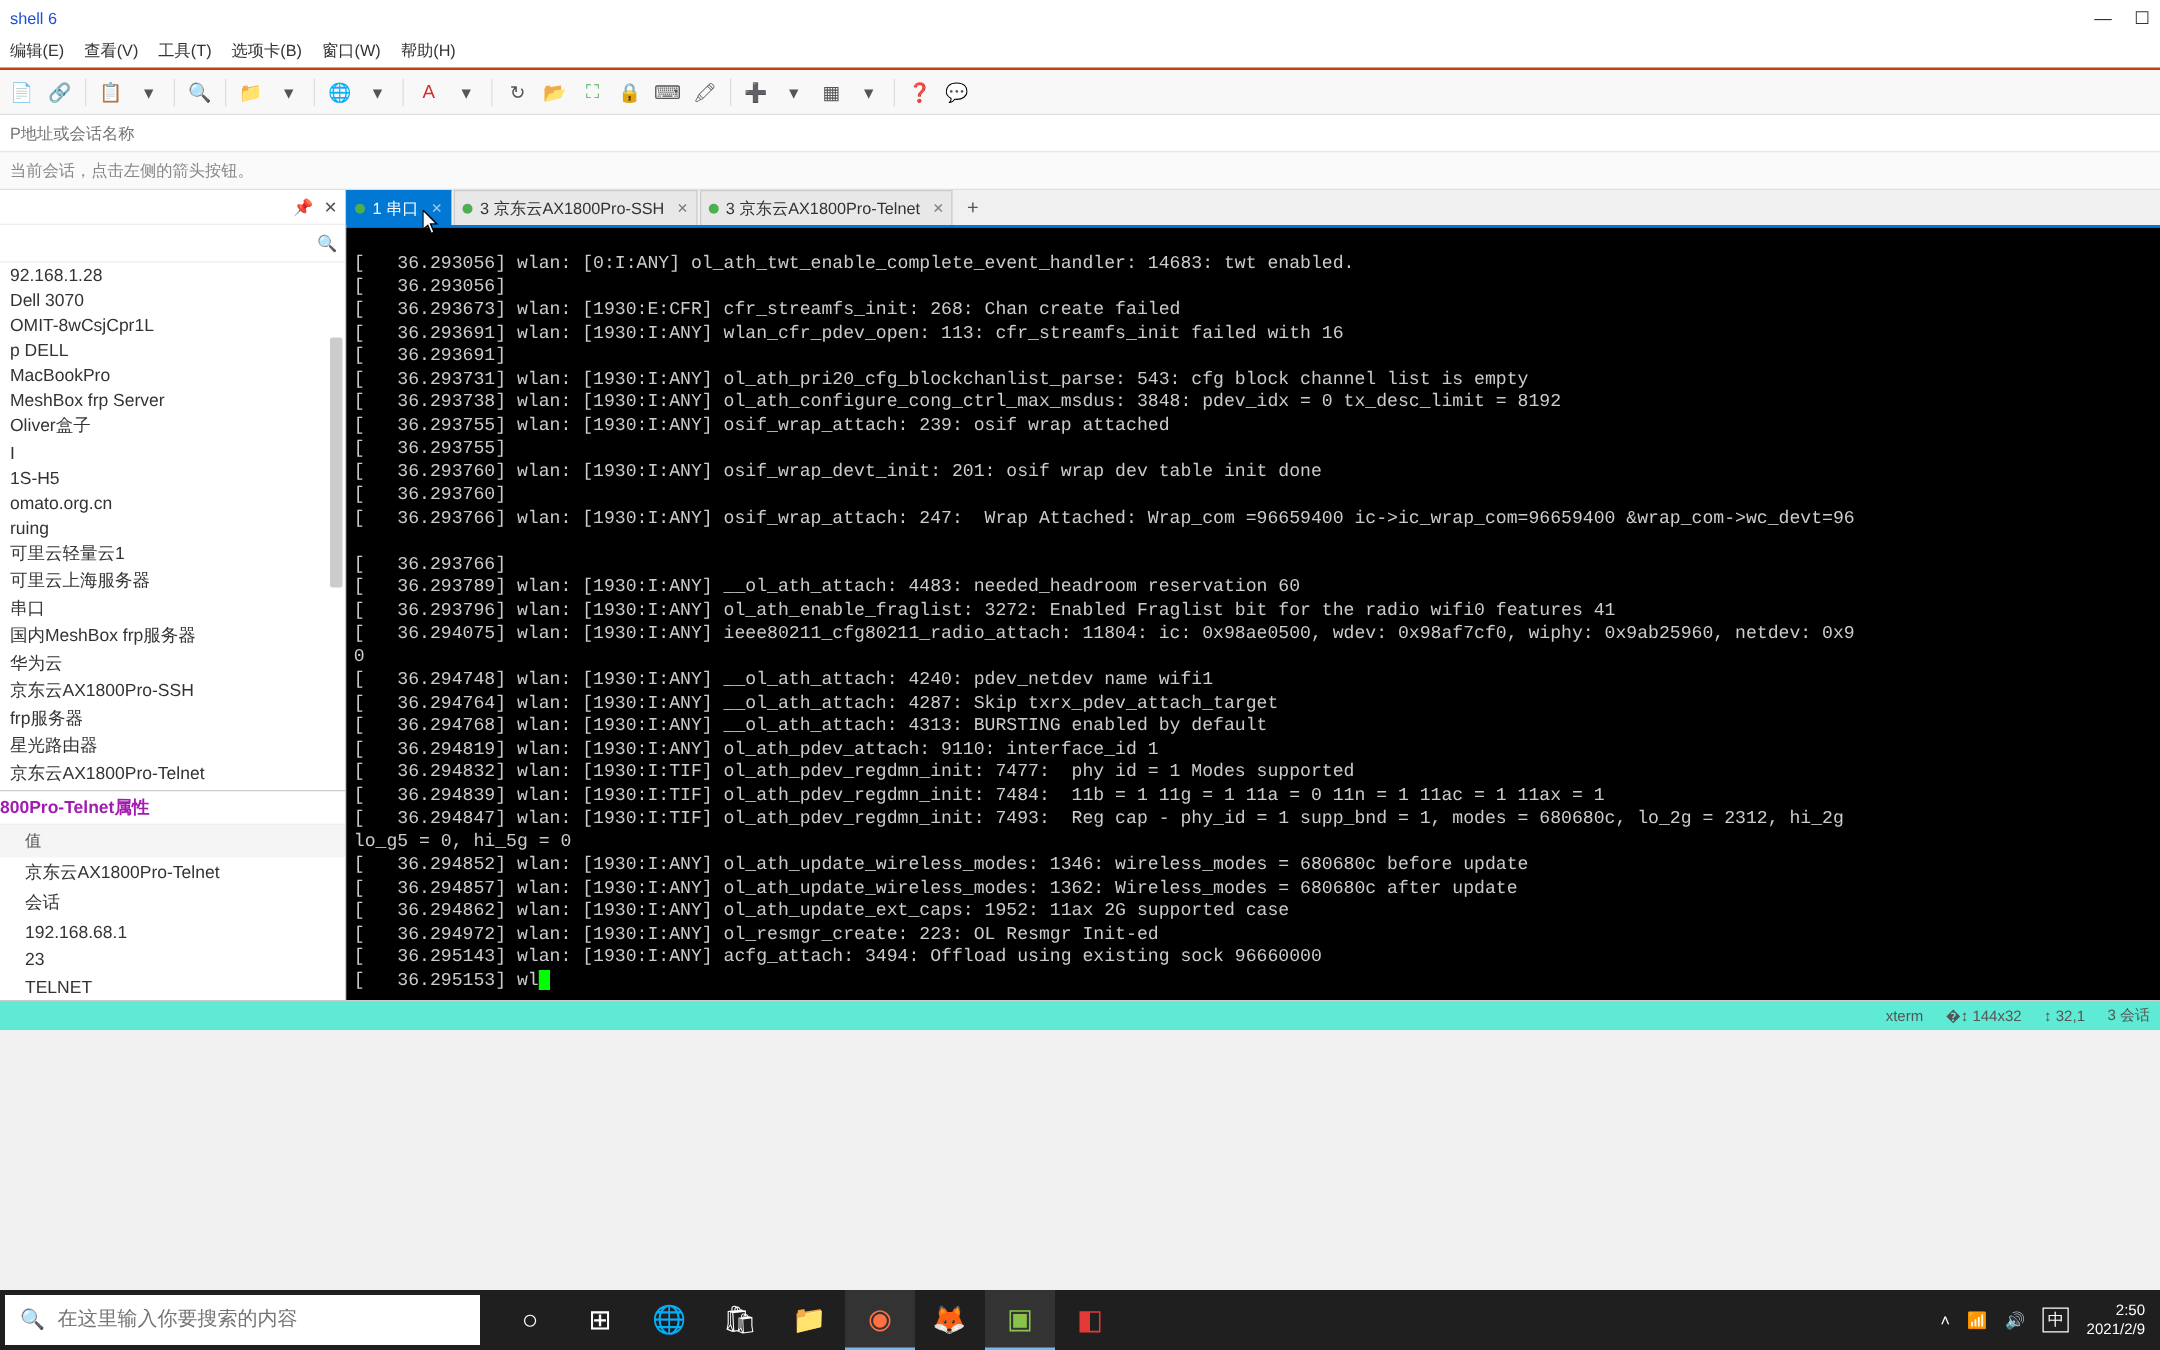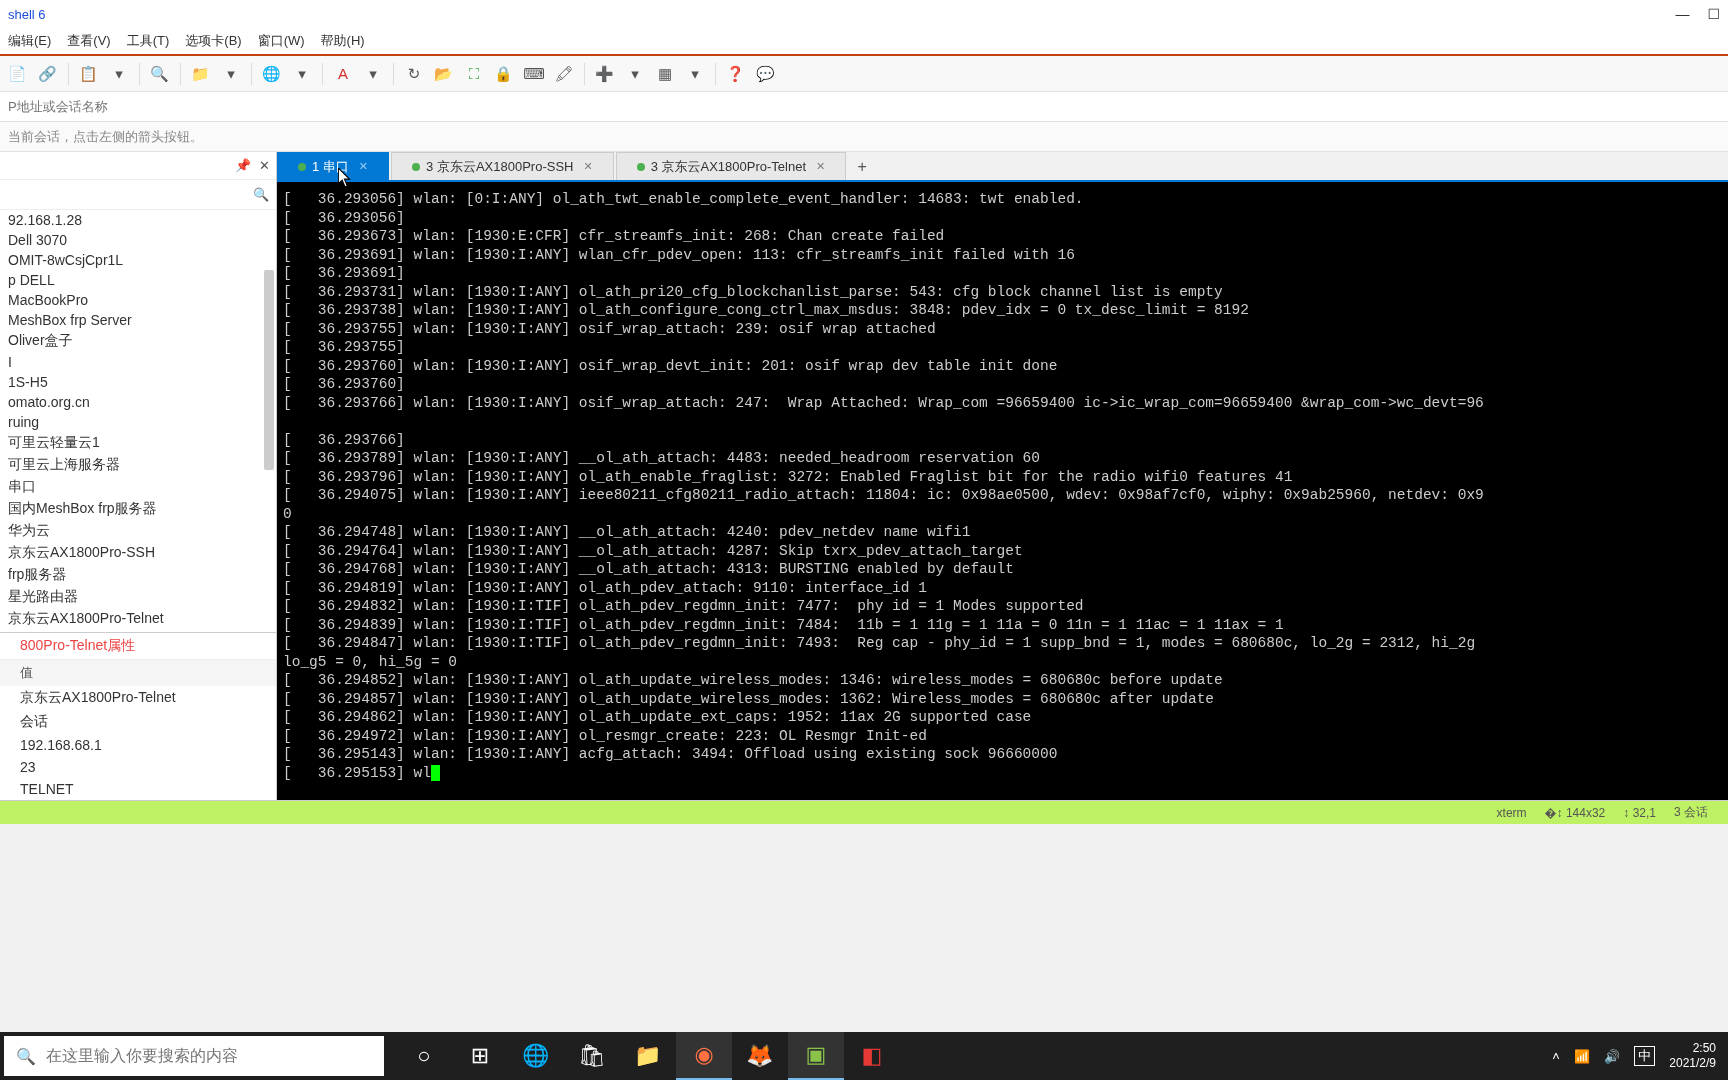--- a/index.html
+++ b/index.html
@@ -17,34 +17,34 @@
 .addrbar input { border: none; outline: none; width: 100%; font-size: 13px; color: #999; }
 .infobar { height: 30px; background: #fafafa; border-bottom: 1px solid #e0e0e0; display: flex; align-items: center; padding: 0 8px; font-size: 13px; color: #888; }
 .main { display: flex; height: 648px; }
 .sidebar { width: 277px; background: #fff; border-right: 1px solid #ccc; display: flex; flex-direction: column; }
 .sidebar-header { height: 28px; display: flex; align-items: center; justify-content: flex-end; padding: 0 6px; gap: 8px; border-bottom: 1px solid #eee; font-size: 13px; color: #555; }
 .sidebar-search { height: 30px; display: flex; align-items: center; justify-content: flex-end; padding: 0 6px; border-bottom: 1px solid #eee; }
 .session-list { flex: 1; overflow-y: auto; position: relative; }
 .session-list .item { padding: 2px 8px; font-size: 14px; color: #333; cursor: pointer; white-space: nowrap; overflow: hidden; }
 .scroll-ind { position: absolute; right: 2px; width: 10px; background: #ccc; border-radius: 2px; }
 .props { height: 168px; border-top: 1px solid #ccc; }
-.props-title { padding: 4px 20px; font-size: 14px; color: #ef4444; border-bottom: 1px solid #eee; }
+.props-title { padding: 4px 0; font-size: 14px; color: #a21caf; border-bottom: 1px solid #eee; font-weight: bold; }
 .props-header { padding: 4px 20px; font-size: 13px; color: #555; background: #f5f5f5; }
 .props-list .prop { padding: 3px 20px; font-size: 14px; color: #333; }
 .content { flex: 1; display: flex; flex-direction: column; background: #fff; }
 .tabs { height: 30px; display: flex; align-items: flex-end; background: #f0f0f0; border-bottom: 2px solid #0078d4; }
-.tab { height: 28px; display: flex; align-items: center; padding: 0 20px; gap: 6px; background: #e8e8e8; border: 1px solid #ccc; border-bottom: none; margin-right: 2px; font-size: 13px; cursor: pointer; color: #333; }
+.tab { height: 28px; display: flex; align-items: center; padding: 0 6px; gap: 6px; background: #e8e8e8; border: 1px solid #ccc; border-bottom: none; margin-right: 2px; font-size: 13px; cursor: pointer; color: #333; }
 .tab.active { background: #0078d4; color: #fff; border-color: #0078d4; }
 .tab .dot { width: 8px; height: 8px; border-radius: 50%; background: #4CAF50; }
 .tab .close { font-size: 11px; color: inherit; opacity: 0.6; margin-left: 4px; }
 .tab-add { width: 28px; height: 26px; display: flex; align-items: center; justify-content: center; cursor: pointer; font-size: 16px; color: #555; }
-.terminal { flex: 1; background: #000; color: #ccc; font-family: "Consolas", "Courier New", monospace; font-size: 14.5px; line-height: 18.5px; padding: 8px 6px; overflow: hidden; white-space: pre; position: relative; }
+.terminal { flex: 1; background: #000; color: #ccc; font-family: "Consolas", "Courier New", monospace; font-size: 14.5px; line-height: 18.5px; padding: 20px 6px; overflow: hidden; white-space: pre; position: relative; }
 .terminal .line { white-space: pre; }
 .cursor { display: inline-block; width: 9px; height: 16px; background: #00ff00; vertical-align: middle; }
-.statusbar { height: 24px; background: #bef264; border-top: 1px solid #ccc; display: flex; align-items: center; justify-content: flex-end; padding: 0 20px; gap: 18px; font-size: 12px; color: #555; }
+.statusbar { height: 24px; background: #5eead4; border-top: 1px solid #ccc; display: flex; align-items: center; justify-content: flex-end; padding: 0 8px; gap: 18px; font-size: 12px; color: #555; }
 .taskbar { height: 48px; background: #1f1f1f; display: flex; align-items: center; color: #fff; position: absolute; bottom: 0; left: 0; right: 0; }
 .search-area { display: flex; align-items: center; background: #fff; height: 40px; margin: 4px 0 4px 4px; padding: 0 12px; gap: 10px; width: 380px; }
 .search-area .mag { color: #333; font-size: 16px; }
 .search-area input { border: none; outline: none; font-size: 16px; color: #4d7c0f; width: 100%; font-family: inherit; }
 .task-icons { display: flex; align-items: center; gap: 0; margin-left: 12px; }
 .task-icon { width: 56px; height: 48px; display: flex; align-items: center; justify-content: center; font-size: 22px; cursor: pointer; }
 .task-icon.active { border-bottom: 2px solid #76b9ed; background: #333; }
 .tray { margin-left: auto; display: flex; align-items: center; gap: 14px; padding: 0 12px; font-size: 13px; }
 .tray .clock { text-align: right; font-size: 12px; line-height: 15px; }
 .cursor-pointer { position: absolute; width: 14px; height: 20px; pointer-events: none; z-index: 1000; }

